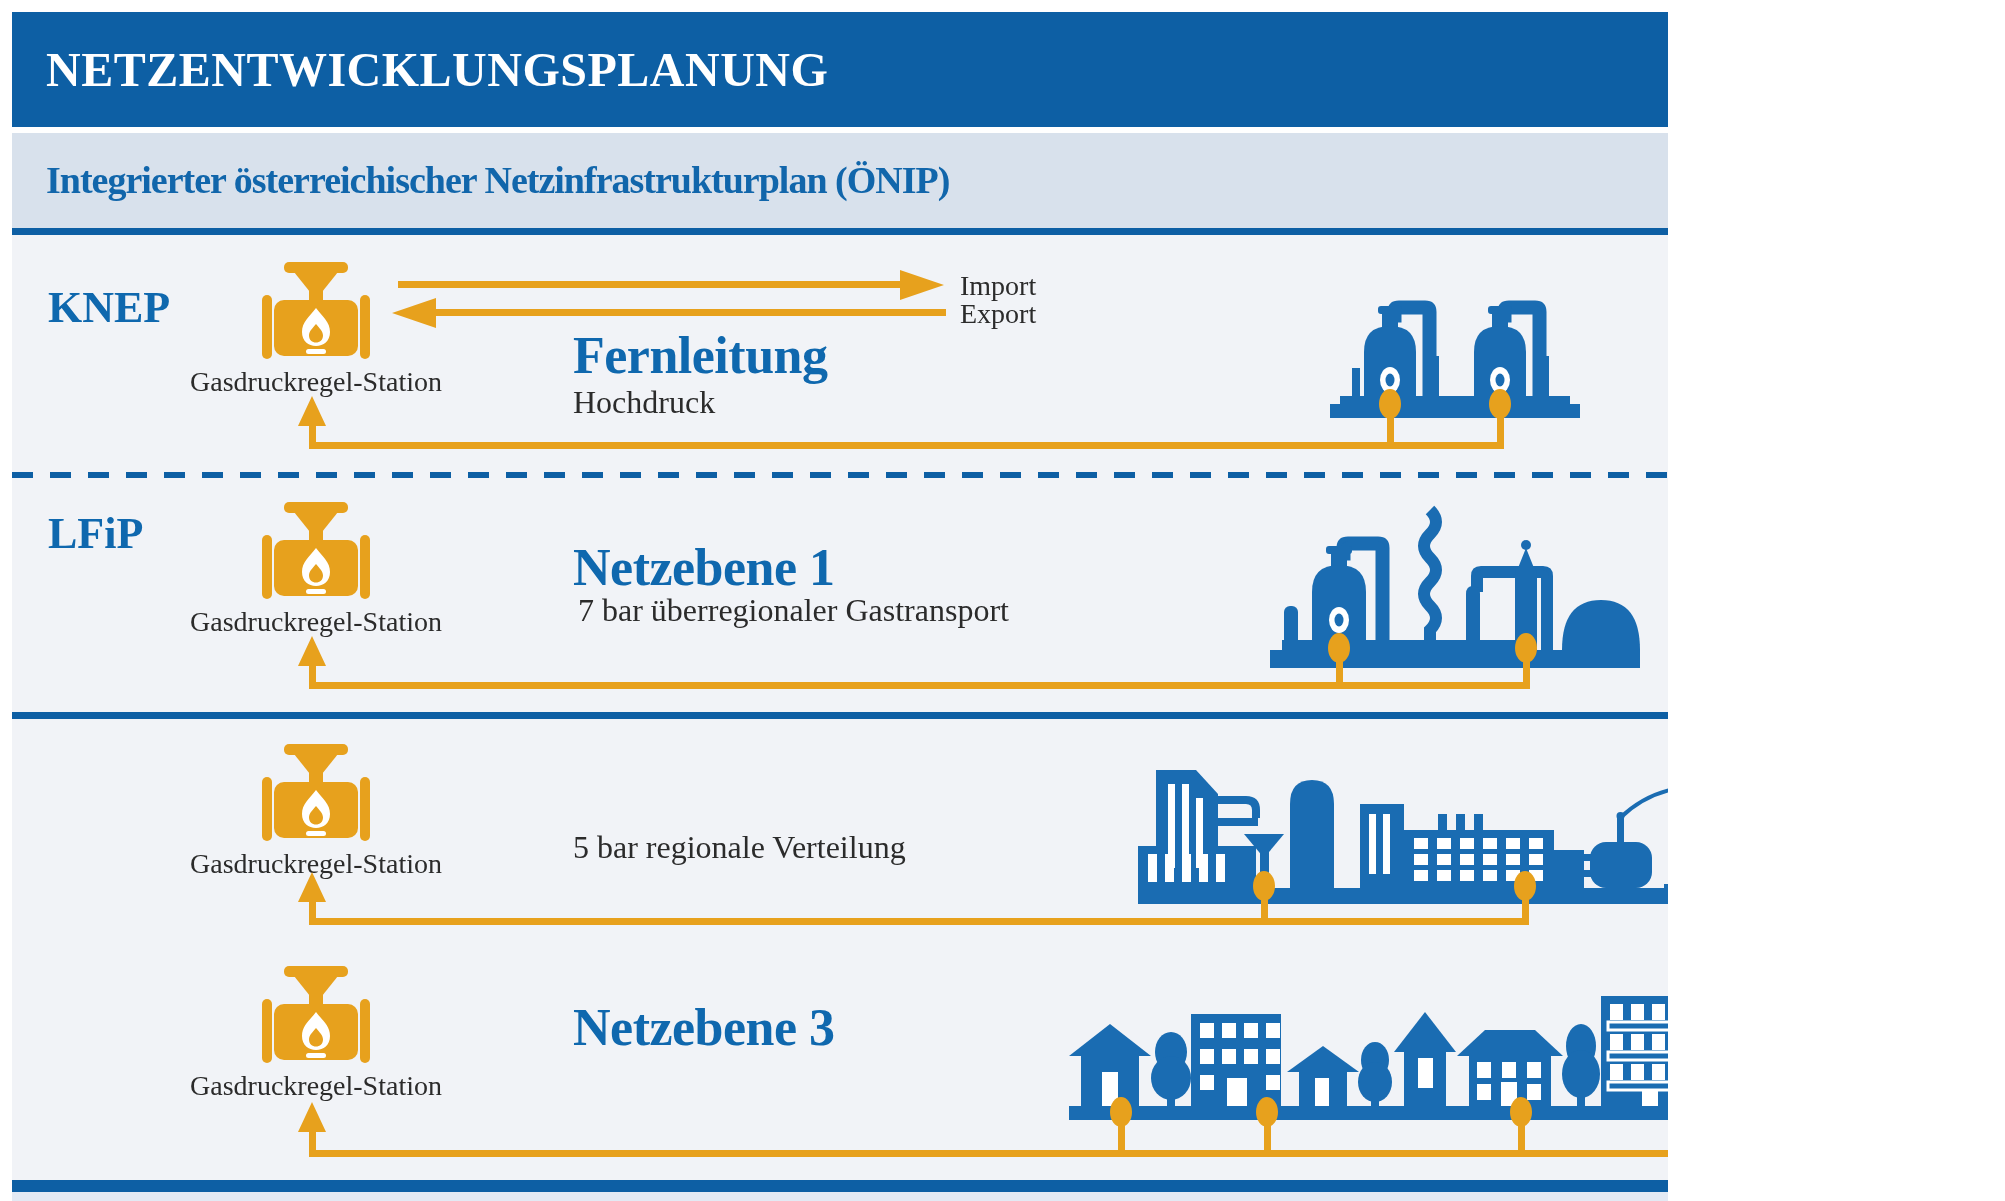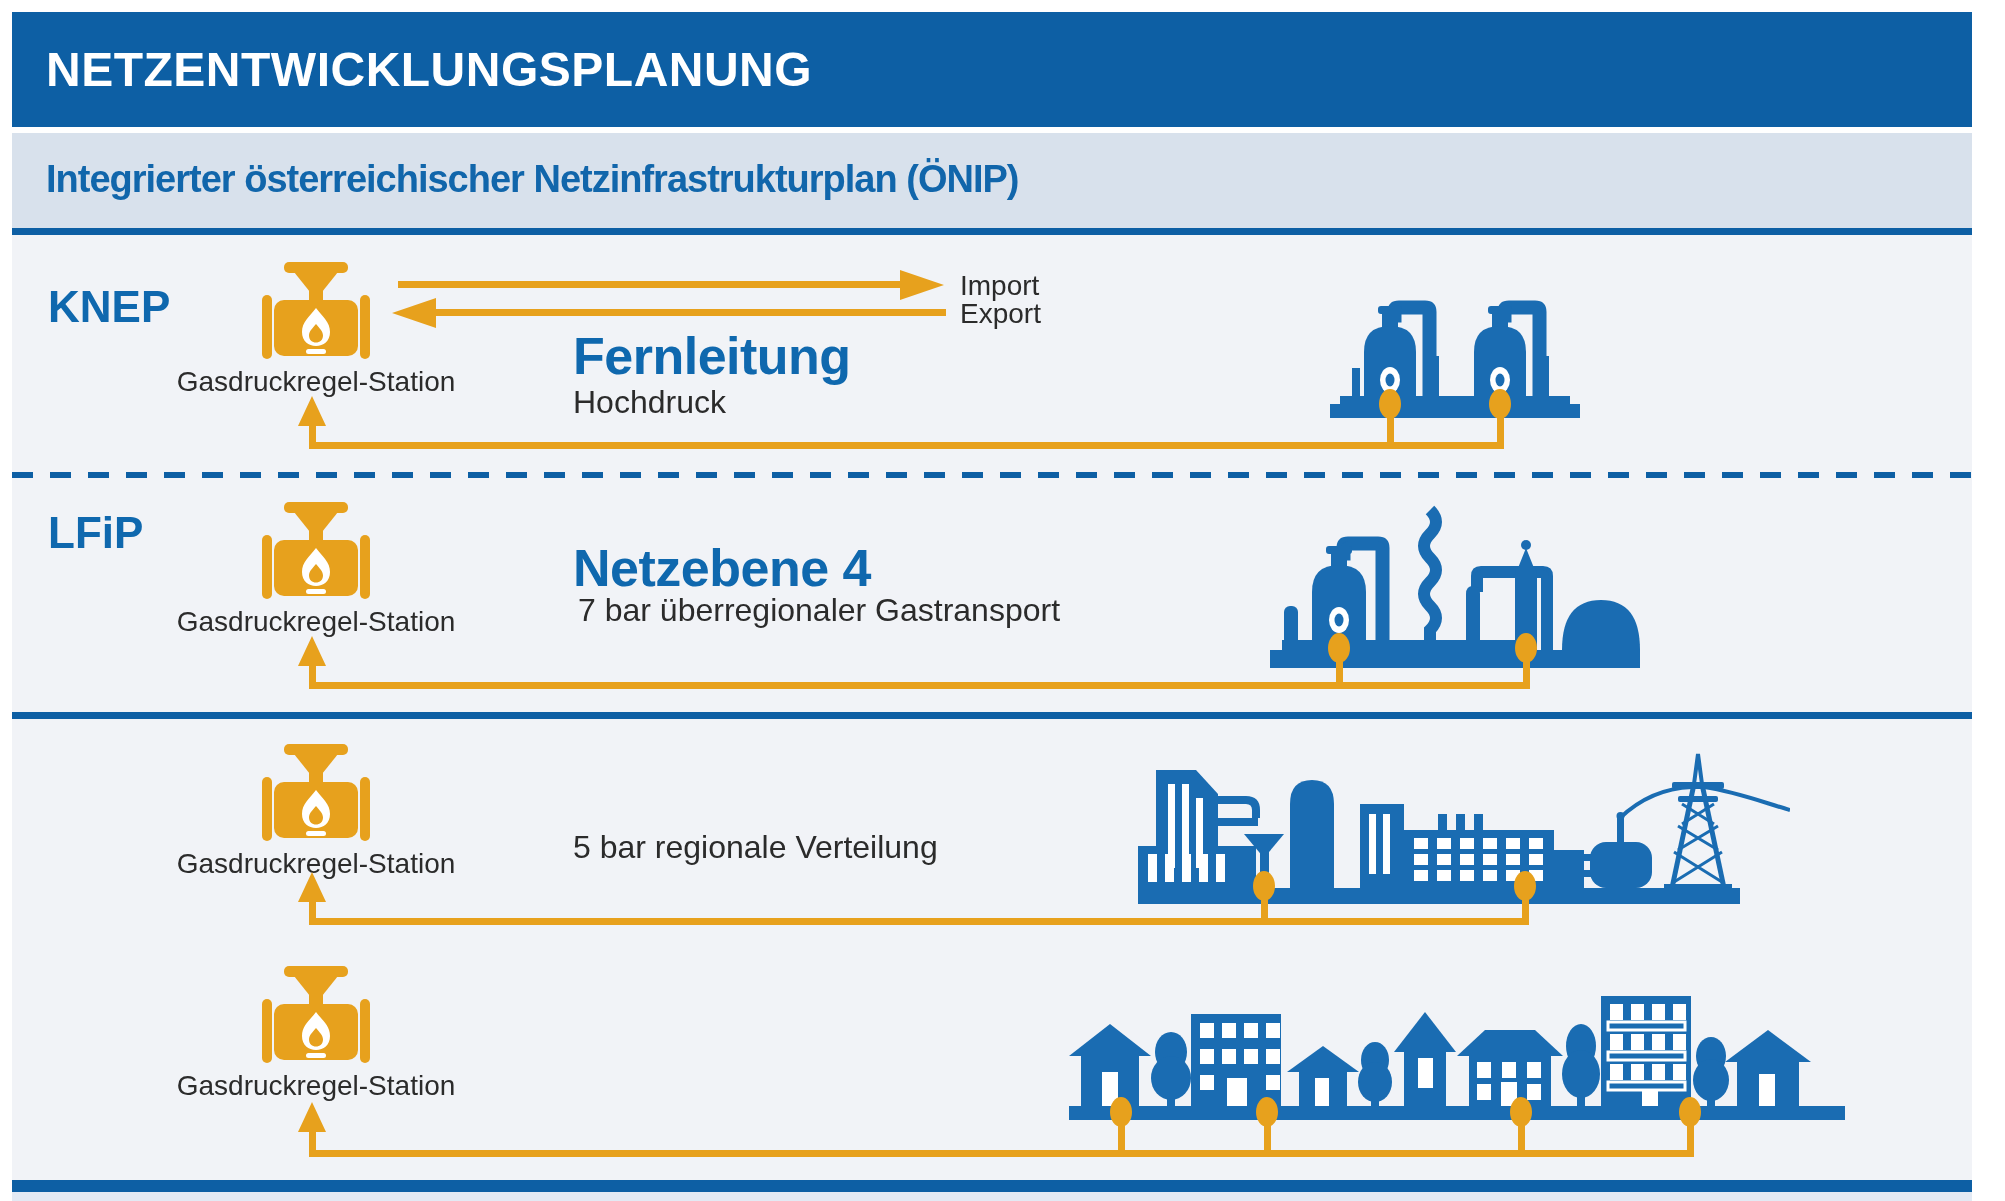--- a/index.html
+++ b/index.html
@@ -6,21 +6,21 @@
     --bar-blue:#0d5fa4;
     --head-blue:#0f68ae;
     --icon-blue:#1a6cb2;
     --orange:#e7a11d;
     --band-bg:#d8e1ec;
     --panel-bg:#f1f3f7;
     --text-dark:#2b2b2b;
   }
   html,body{margin:0;padding:0;background:#ffffff;}
   body{font-family:"Liberation Sans", sans-serif;}
-  #stage{position:relative;width:1972px;height:1201px;background:#ffffff;overflow:hidden;}
+  #stage{position:relative;width:1668px;height:1201px;background:#ffffff;overflow:hidden;font-family:Liberation Serif, serif;}
   .abs{position:absolute;}
   .panel{left:12px;width:1981px;background:var(--panel-bg);}
   .headerbar{left:12px;top:12px;width:1981px;height:115px;background:var(--bar-blue);}
   .title{left:46px;top:42px;font-size:48px;font-weight:bold;color:#ffffff;letter-spacing:.5px;white-space:nowrap;}
   .subband{left:12px;top:133px;width:1981px;height:95px;background:var(--band-bg);}
   .subtitle{left:46px;top:158px;font-size:38px;font-weight:700;color:#1166ab;letter-spacing:-1px;white-space:nowrap;}
   .bluerule{left:12px;width:1981px;height:7px;background:var(--bar-blue);}
   .dashedrule{left:12px;width:1981px;height:6px;
     background:repeating-linear-gradient(90deg,var(--bar-blue) 0 21px,transparent 21px 38px);}
   .bottombar{left:12px;top:1180px;width:1981px;height:12px;background:var(--bar-blue);}
@@ -127,21 +127,21 @@
         <rect x="98" y="33" width="10" height="64" rx="5"></rect>
         <rect x="12" y="38" width="84" height="56" rx="10"></rect>
       </g>
       <path fill="#ffffff" d="M54,46c7,9 14,14 14,24c0,9 -6.5,14 -14,14c-7.5,0 -14,-5 -14,-14c0,-10 7,-15 14,-24z"></path>
       <path fill="#e7a11d" d="M54,62c3.5,4.5 7,7 7,11.5c0,4.5 -3.2,7 -7,7c-3.8,0 -7,-2.5 -7,-7c0,-4.5 3.5,-7 7,-11.5z"></path>
       <rect fill="#ffffff" x="44" y="87" width="20" height="5" rx="2.5"></rect>
     </svg>
   </div>
   <div class="abs station" style="left:171px;top:606px">Gasdruckregel-Station</div>
 
-  <div class="abs heading" style="left:573px;top:538px">Netzebene 4</div>
+  <div class="abs heading" style="left:573px;top:538px">Netzebene 1</div>
   <div class="abs subheading" style="left:578px;top:592px">7 bar überregionaler Gastransport</div>
 
   <div class="abs" style="left:1270px;top:502px">
     <svg width="370" height="168" viewBox="0 0 370 168">
       <g fill="#1a6cb2">
         <path d="M69,56 v-10 q0,-9 9,-9 h30 q9,0 9,9 v102 h-9 v-102 h-30 v10 z" stroke="#1a6cb2" stroke-width="5"></path>
         <rect x="14" y="104" width="14" height="44" rx="6"></rect>
         <rect x="56" y="44" width="26" height="8" rx="3"></rect>
         <rect x="61" y="50" width="16" height="15"></rect>
         <path d="M42,148 v-58 q0,-27 27,-27 q27,0 27,27 v58 z"></path>
@@ -276,20 +276,21 @@
         <rect x="98" y="33" width="10" height="64" rx="5"></rect>
         <rect x="12" y="38" width="84" height="56" rx="10"></rect>
       </g>
       <path fill="#ffffff" d="M54,46c7,9 14,14 14,24c0,9 -6.5,14 -14,14c-7.5,0 -14,-5 -14,-14c0,-10 7,-15 14,-24z"></path>
       <path fill="#e7a11d" d="M54,62c3.5,4.5 7,7 7,11.5c0,4.5 -3.2,7 -7,7c-3.8,0 -7,-2.5 -7,-7c0,-4.5 3.5,-7 7,-11.5z"></path>
       <rect fill="#ffffff" x="44" y="87" width="20" height="5" rx="2.5"></rect>
     </svg>
   </div>
   <div class="abs station" style="left:171px;top:1070px">Gasdruckregel-Station</div>
 
+  <div class="abs heading" style="left:573px;top:998px">Netzebene 3</div>
 
   <div class="abs" style="left:1069px;top:990px">
     <svg width="776" height="140" viewBox="0 0 776 140">
       <g fill="#1a6cb2">
         <polygon points="0,66 41,34 82,66"></polygon>
         <rect x="12" y="62" width="58" height="54"></rect>
         <rect x="98" y="100" width="8" height="16"></rect>
         <ellipse cx="102" cy="62" rx="16" ry="20"></ellipse>
         <ellipse cx="102" cy="88" rx="20" ry="22"></ellipse>
         <rect x="122" y="24" width="90" height="92"></rect>

